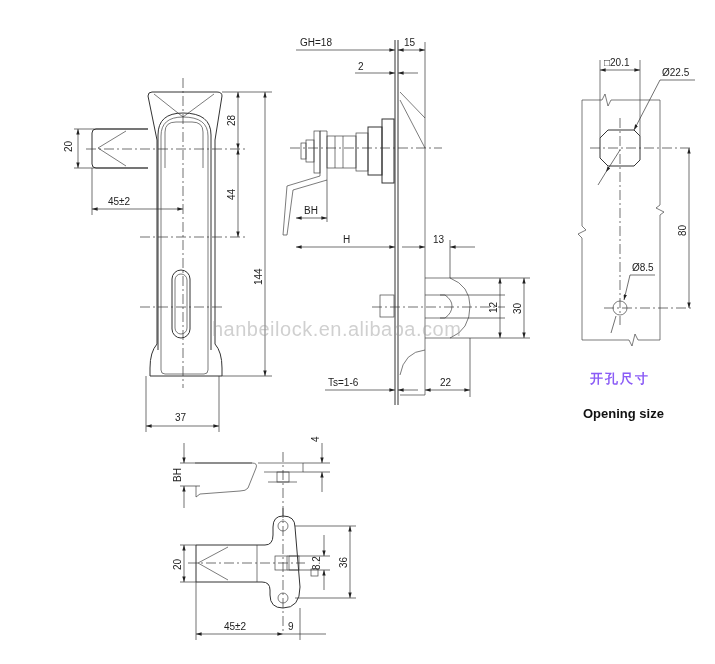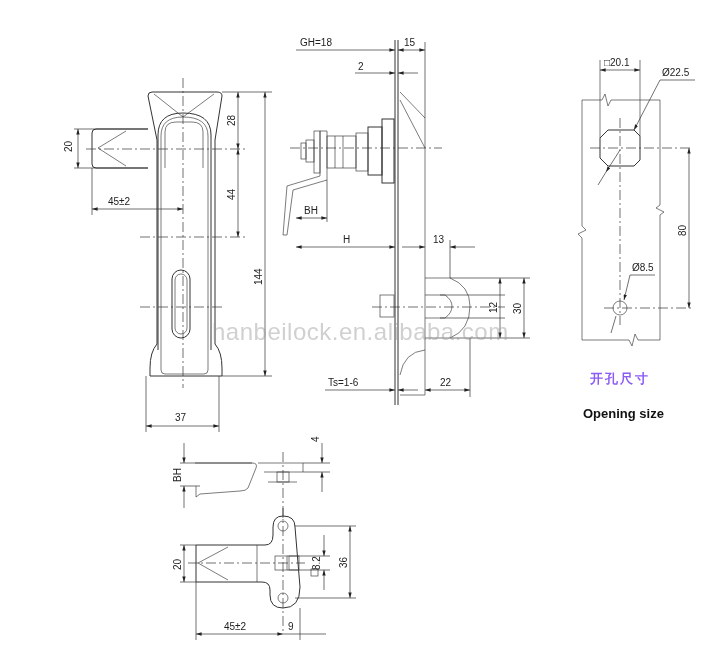--- a/index.html
+++ b/index.html
@@ -9,21 +9,21 @@
   .ln { stroke: #333; stroke-width: 1; fill: none; }
   .thin { stroke: #444; stroke-width: 0.7; fill: none; }
   .ctr { stroke: #333; stroke-width: 0.7; fill: none; stroke-dasharray: 10 3 2 3; }
   .dim { stroke: #333; stroke-width: 0.7; fill: none; }
   .lbl { font-family: "Liberation Sans", sans-serif; font-size: 10px; fill: #222; }
   .cap-cn { position: absolute; left: 590px; top: 370px; font-family: "DejaVu Sans", sans-serif;
             font-size: 13px; font-weight: bold; color: #8b5cf6; letter-spacing: 2px; }
   .cap-en { position: absolute; left: 583px; top: 406px; font-family: "Liberation Sans", sans-serif;
             font-size: 13px; font-weight: bold; color: #111; }
   .watermark { position: absolute; left: 212px; top: 318px; font-family: "Liberation Sans", sans-serif;
-               font-size: 24px; color: rgba(150,150,150,0.45); letter-spacing: 0.5px; }
+               font-size: 20px; color: rgba(150,150,150,0.45); letter-spacing: 0.5px; }
 </style>
 </head>
 <body>
 
 <svg width="715" height="664" viewBox="0 0 715 664">
   <defs>
     <marker id="ar" viewBox="0 0 10 6" refX="10" refY="3" markerWidth="8" markerHeight="5" orient="auto-start-reverse">
       <path d="M0,0 L10,3 L0,6 z" fill="#222"></path>
     </marker>
   </defs>

